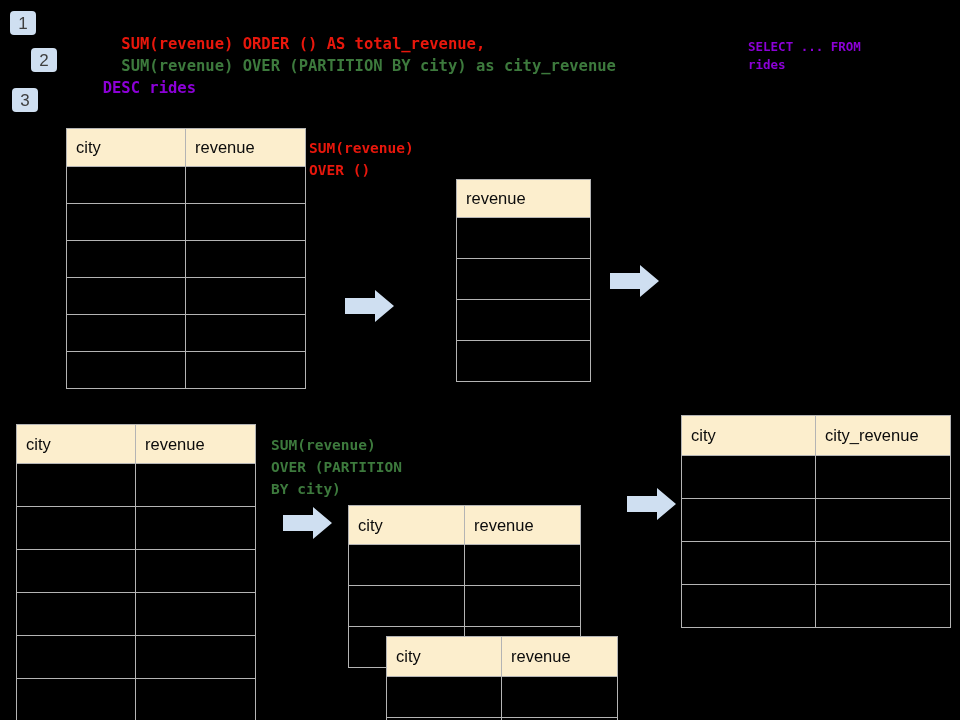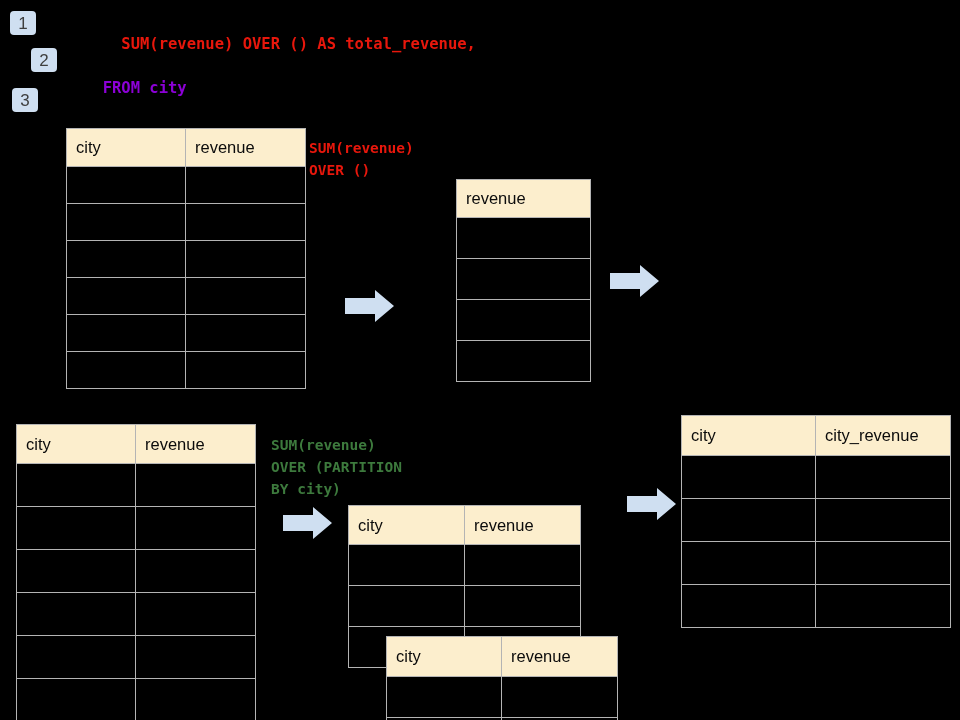--- a/index.html
+++ b/index.html
@@ -89,23 +89,26 @@
 </style>
 </head>
 <body>
 
 <div id="canvas">
 
   <div class="badge" style="left:10px; top:11px;">1</div>
   <div class="badge" style="left:31px; top:48px;">2</div>
   <div class="badge" style="left:12px; top:88px;">3</div>
 
-  <div class="code code-sql c-red" style="left:84px; top:34px;">    SUM(revenue) OVER () AS total_revenue,</div>
-  <div class="code code-sql c-purple" style="left:84px; top:78px;">  FROM city</div>
-
+  <div class="code code-sql c-red" style="left:84px; top:34px;">    SUM(revenue) ORDER () AS total_revenue,</div>
+  <div class="code code-sql c-green" style="left:84px; top:56px;">    SUM(revenue) OVER (PARTITION BY city) as city_revenue</div>
+  <div class="code code-sql c-purple" style="left:84px; top:78px;">  DESC rides</div>
+
+  <div class="code code-note c-purple" style="left:748px; top:38px;">SELECT ... FROM
+rides</div>
 
   <div class="code code-label c-red" style="left:309px; top:138px;">SUM(revenue)
 OVER ()</div>
 
   <div class="code code-label c-green" style="left:271px; top:435px;">SUM(revenue)
 OVER (PARTITION
 BY city)</div>
 
   <table class="tbl" style="left:66px; top:128px; width:239px;">
     <colgroup>

